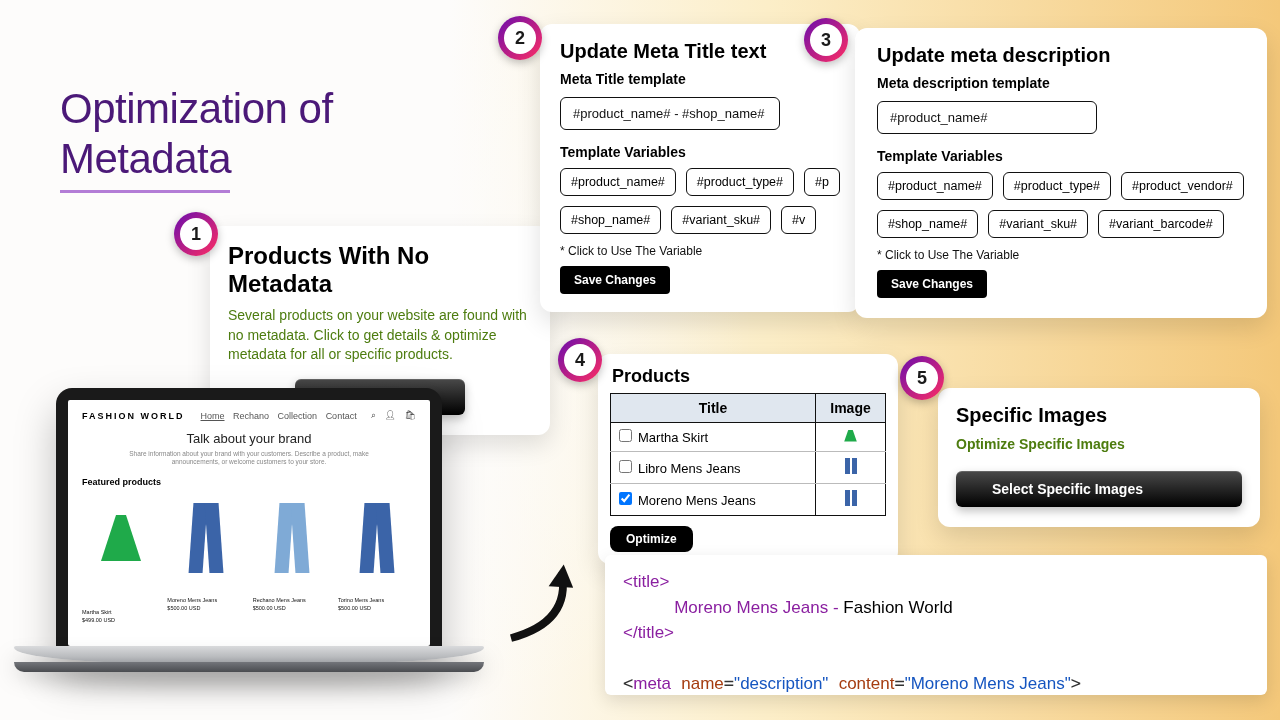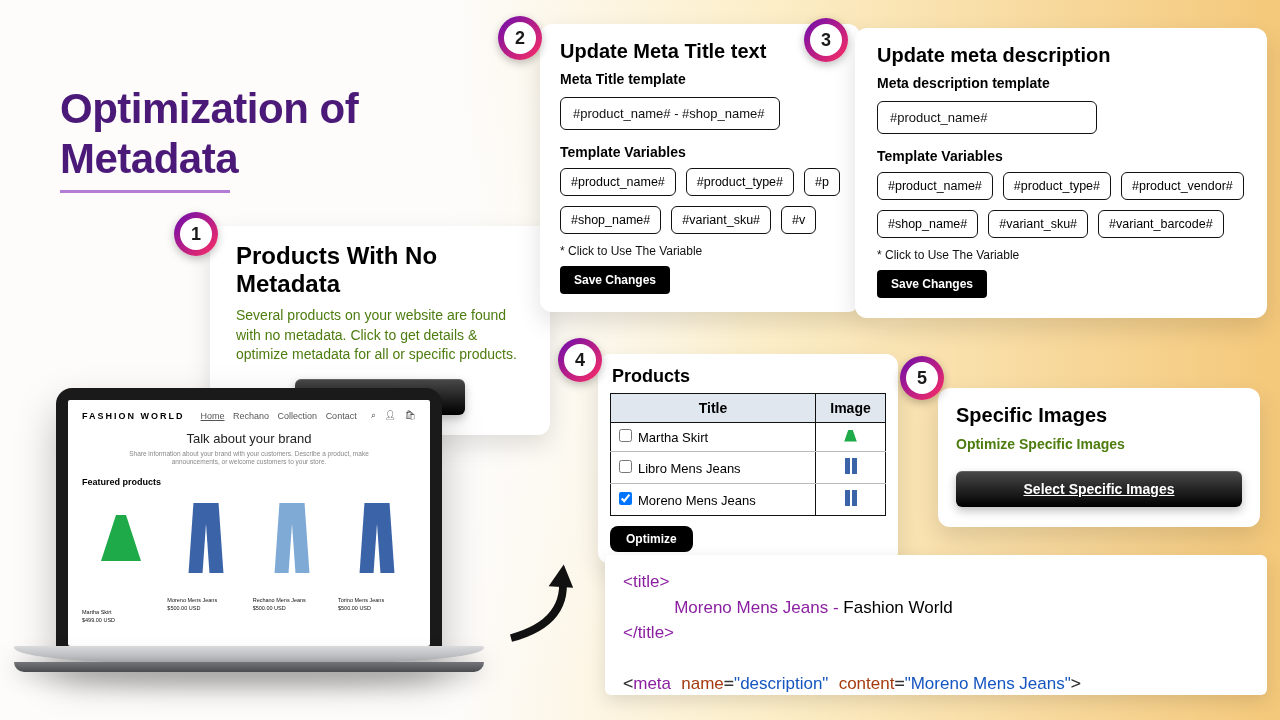--- a/index.html
+++ b/index.html
@@ -25,21 +25,21 @@
   }
   .step-badge::after{
     content:attr(data-num);
     width:32px;height:32px;border-radius:50%;background:#fff;
     display:flex;align-items:center;justify-content:center;
     font-weight:900;font-size:18px;color:#1a1a1a;
   }
 
   
   #heading{
-    position:absolute;left:60px;top:84px;font-size:42px;font-weight:700;
+    position:absolute;left:60px;top:84px;font-size:42px;font-weight:400;
     color:var(--purple);line-height:1.18;letter-spacing:-.5px;
   }
   #heading-underline{
     position:absolute;left:60px;top:190px;width:170px;height:3px;background:#b37dd6;
   }
 
   .card{
     position:absolute;background:#fff;border-radius:12px;
     box-shadow:0 10px 25px rgba(0,0,0,.12);padding:18px 22px;
   }
@@ -64,21 +64,21 @@
   }
 
   .chipset{display:flex;flex-wrap:wrap;gap:10px;margin-top:8px;}
   .chip{
     border:1.5px solid #111;border-radius:6px;padding:6px 10px;font-size:12.5px;
     background:#fff;cursor:pointer;
   }
   .note{font-size:12px;margin-top:10px;color:#111;}
 
   
-  #c1{left:210px;top:226px;width:340px;padding:16px 26px 20px;}
+  #c1{left:210px;top:226px;width:340px;padding:16px 18px 20px;}
   #c1 h3{font-size:24px;}
 
   
   #c2{left:540px;top:24px;width:320px;padding:16px 20px 18px;z-index:5;}
   #c2 h3{font-size:20px;}
   #c2 .chipset,#c2 .chip{overflow:hidden;}
 
   
   #c3{left:855px;top:28px;width:412px;padding:16px 22px 20px;z-index:10;}
   #c3 h3{font-size:20px;}
@@ -90,21 +90,21 @@
   .tbl th{background:#e0e7ef;font-weight:800;font-size:14px;padding:6px;border:1.5px solid #111;}
   .tbl td{padding:6px 8px;font-size:13px;border-bottom:1px solid #bbb;border-left:1.5px solid #111;border-right:1.5px solid #111;}
   .tbl tr:last-child td{border-bottom:1.5px solid #111;}
   .imgcell{text-align:center;font-size:16px;}
   .optimize-btn{margin-top:10px;background:#000;color:#fff;border:none;border-radius:8px;padding:6px 16px;font-size:12px;font-weight:700;cursor:pointer;}
 
   
   #c5{left:938px;top:388px;width:322px;padding:16px 18px 20px;}
   #c5 h3{font-size:20px;}
   #c5 .blurb{font-size:14px;font-weight:600;margin-bottom:2px;}
-  #c5 .black-btn{width:100%;text-align:center;padding:10px 4px;text-decoration:underline;}
+  #c5 .black-btn{width:100%;text-align:left;padding:10px 36px;}
 
   
   #arrow{
     position:absolute;left:478px;top:545px;transform:rotate(120deg) scaleX(-1);
     z-index:4;color:#111;
   }
 
   
   #code-out{
     position:absolute;left:605px;top:555px;width:662px;height:140px;

